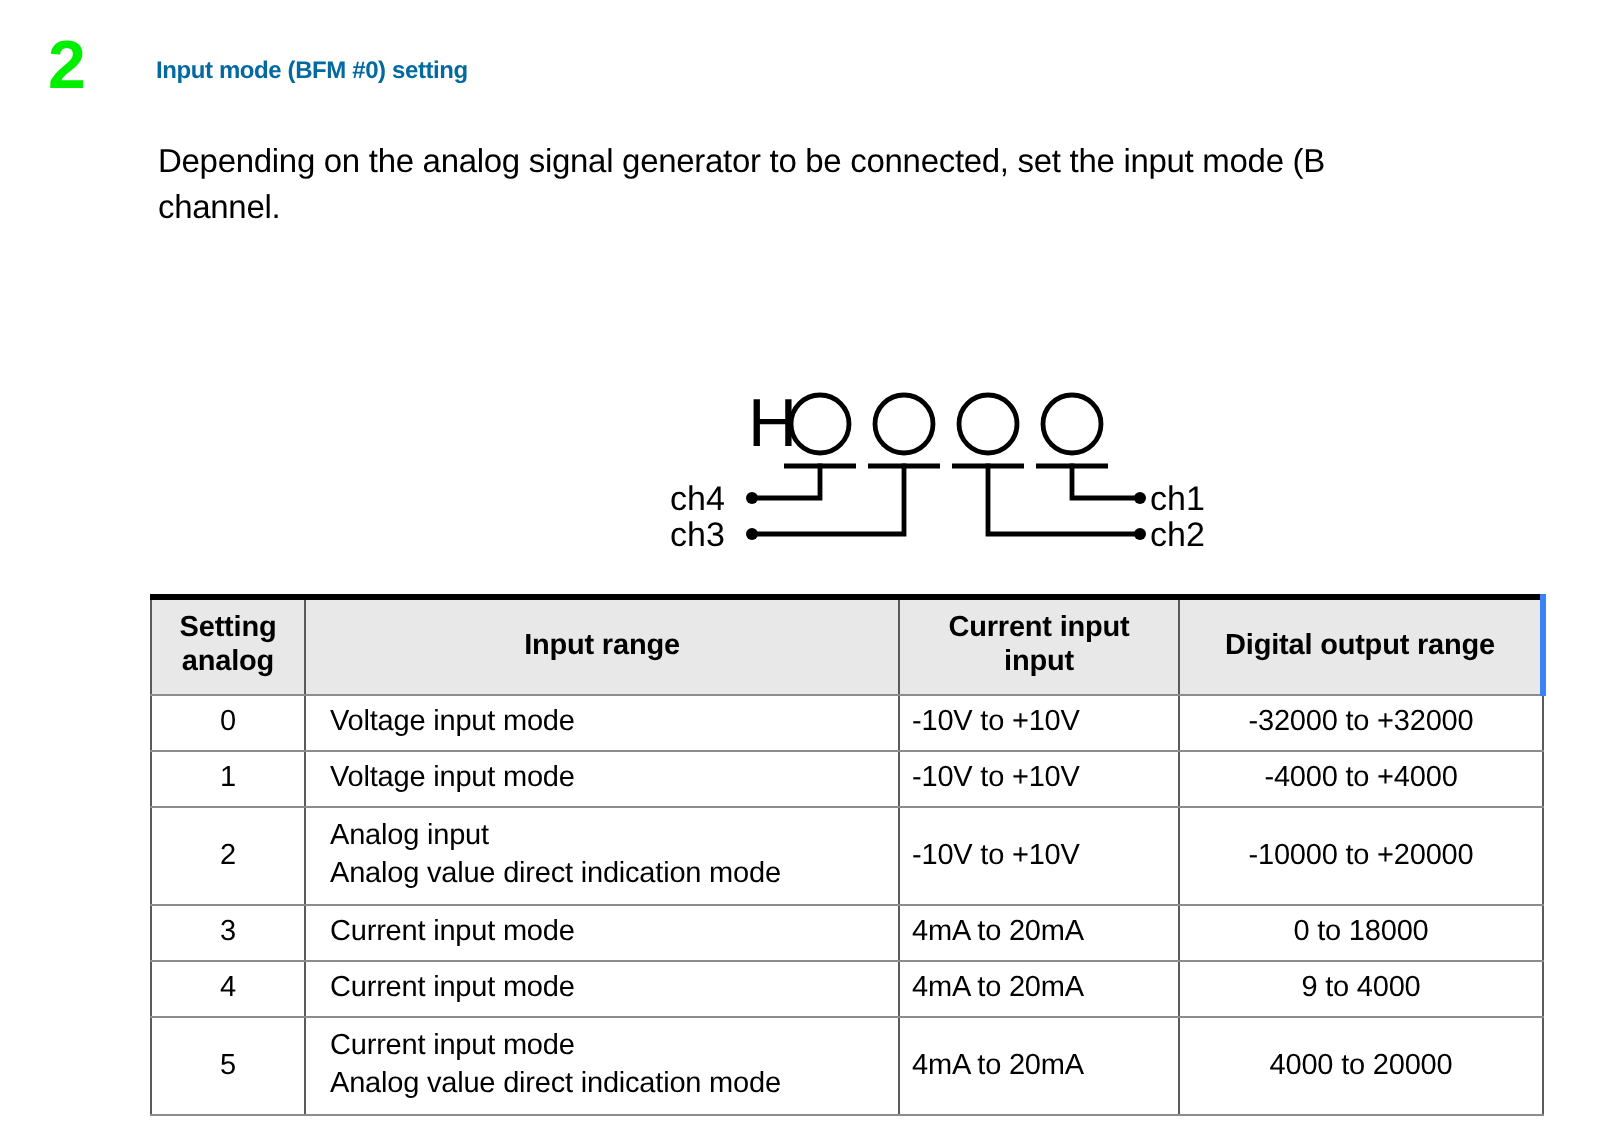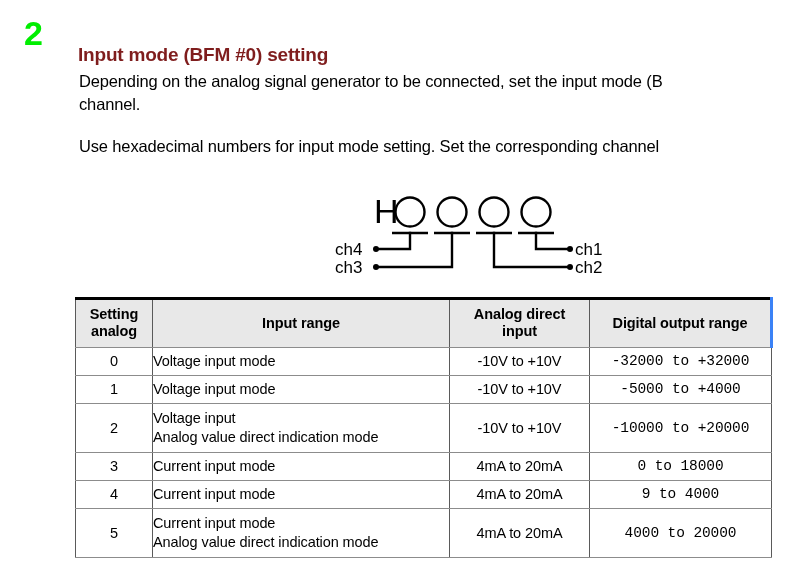--- a/index.html
+++ b/index.html
@@ -31,27 +31,26 @@
     font-size: 34px;
     font-weight: bold;
     line-height: 38px;
     color: #00ee00;
     letter-spacing: -0.5px;
   }
   .section-title {
     position: absolute;
     left: 78px;
     top: 8px;
-    font-size: 19px;
+    font-size: 12px;
     font-weight: bold;
     line-height: 26px;
-    color: #7f1d1d;
+    color: #0369a1;
     letter-spacing: -0.2px;
     white-space: nowrap;
-    margin-top: 20px;
   }
 
   
   .para {
     position: absolute;
     left: 79px;
     font-size: 16.5px;
     line-height: 23px;
     color: #000000;
     letter-spacing: -0.15px;
@@ -105,44 +104,43 @@
   .mode-table tbody td {
     border-left: 1px solid #5a5a5a;
     border-right: 1px solid #5a5a5a;
     border-bottom: 1px solid #8c8c8c;
     padding: 4px 6px;
     line-height: 19px;
     vertical-align: middle;
     background: #ffffff;
   }
   .mode-table tbody td.col-setting { text-align: center; }
-  .mode-table tbody td.col-mode    { text-align: left; padding-left: 0; }
-  .mode-table tbody td.col-analog  { text-align: center; }
-  .mode-table tbody td.col-digital { text-align: center; font-family: Liberation Mono, monospace; }
+  .mode-table tbody td.col-mode    { text-align: left; padding-left: 12px; }
+  .mode-table tbody td.col-analog  { text-align: left; }
+  .mode-table tbody td.col-digital { text-align: center; }
 
   .row-1line td { height: 19px; }
   .row-2line td { height: 40px; }
 
   .mode-line { display: block; white-space: nowrap; }
 </style>
 </head>
 <body>
 
 <div class="section-head">
   <div class="section-number" style="color: rgb(0, 238, 0);">2</div>
   <div class="section-title">Input mode (BFM #0) setting</div>
 </div>
 
 <div class="para" id="para-1">
   <span class="para-line">Depending on the analog signal generator to be connected, set the input mode (B</span>
   <span class="para-line">channel.</span>
 </div>
 
 <div class="para" id="para-2">
-  <span class="para-line">Use hexadecimal numbers for input mode setting. Set the corresponding channel</span>
 </div>
 
 <div class="diagram">
   <svg width="290" height="96" viewBox="0 0 290 96" xmlns="http://www.w3.org/2000/svg">
 
     <text x="44" y="33" font-family="Liberation Sans, sans-serif" font-size="34" font-weight="normal" fill="#000000">H</text>
 
     <circle cx="80" cy="22" r="14.5" fill="none" stroke="#000000" stroke-width="2.4"></circle>
     <circle cx="122" cy="22" r="14.5" fill="none" stroke="#000000" stroke-width="2.4"></circle>
     <circle cx="164" cy="22" r="14.5" fill="none" stroke="#000000" stroke-width="2.4"></circle>
@@ -182,21 +180,21 @@
   <thead>
     <tr>
       <th>
         <span class="mode-line">Setting</span>
         <span class="mode-line">analog</span>
       </th>
       <th>
         <span class="mode-line">Input range</span>
       </th>
       <th>
-        <span class="mode-line">Analog direct</span>
+        <span class="mode-line">Current input</span>
         <span class="mode-line">input</span>
       </th>
       <th>
         <span class="mode-line">Digital output range</span>
       </th>
     </tr>
   </thead>
   <tbody>
     <tr class="row-1line">
       <td class="col-setting">0</td>
@@ -205,26 +203,26 @@
       </td>
       <td class="col-analog">-10V to +10V</td>
       <td class="col-digital">-32000 to +32000</td>
     </tr>
     <tr class="row-1line">
       <td class="col-setting">1</td>
       <td class="col-mode">
         <span class="mode-line">Voltage input mode</span>
       </td>
       <td class="col-analog">-10V to +10V</td>
-      <td class="col-digital">-5000 to +4000</td>
+      <td class="col-digital">-4000 to +4000</td>
     </tr>
     <tr class="row-2line">
       <td class="col-setting">2</td>
       <td class="col-mode">
-        <span class="mode-line">Voltage input</span>
+        <span class="mode-line">Analog input</span>
         <span class="mode-line">Analog value direct indication mode</span>
       </td>
       <td class="col-analog">-10V to +10V</td>
       <td class="col-digital">-10000 to +20000</td>
     </tr>
     <tr class="row-1line">
       <td class="col-setting">3</td>
       <td class="col-mode">
         <span class="mode-line">Current input mode</span>
       </td>

